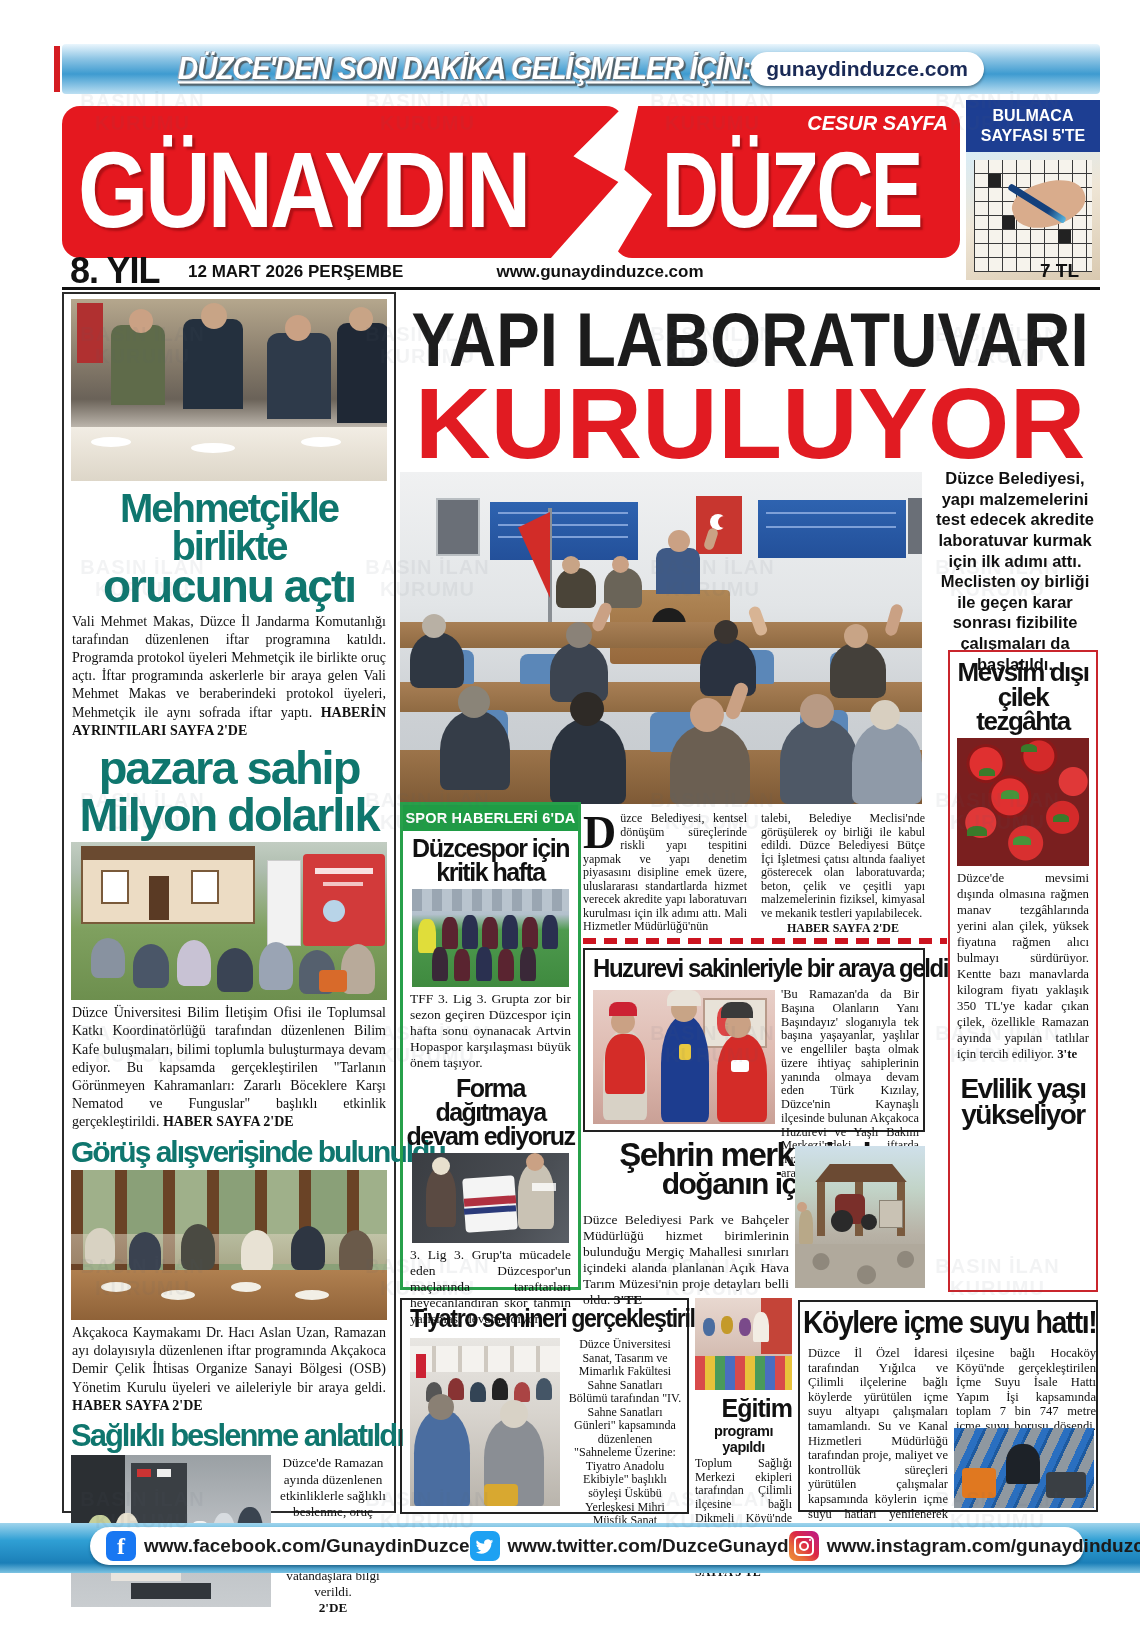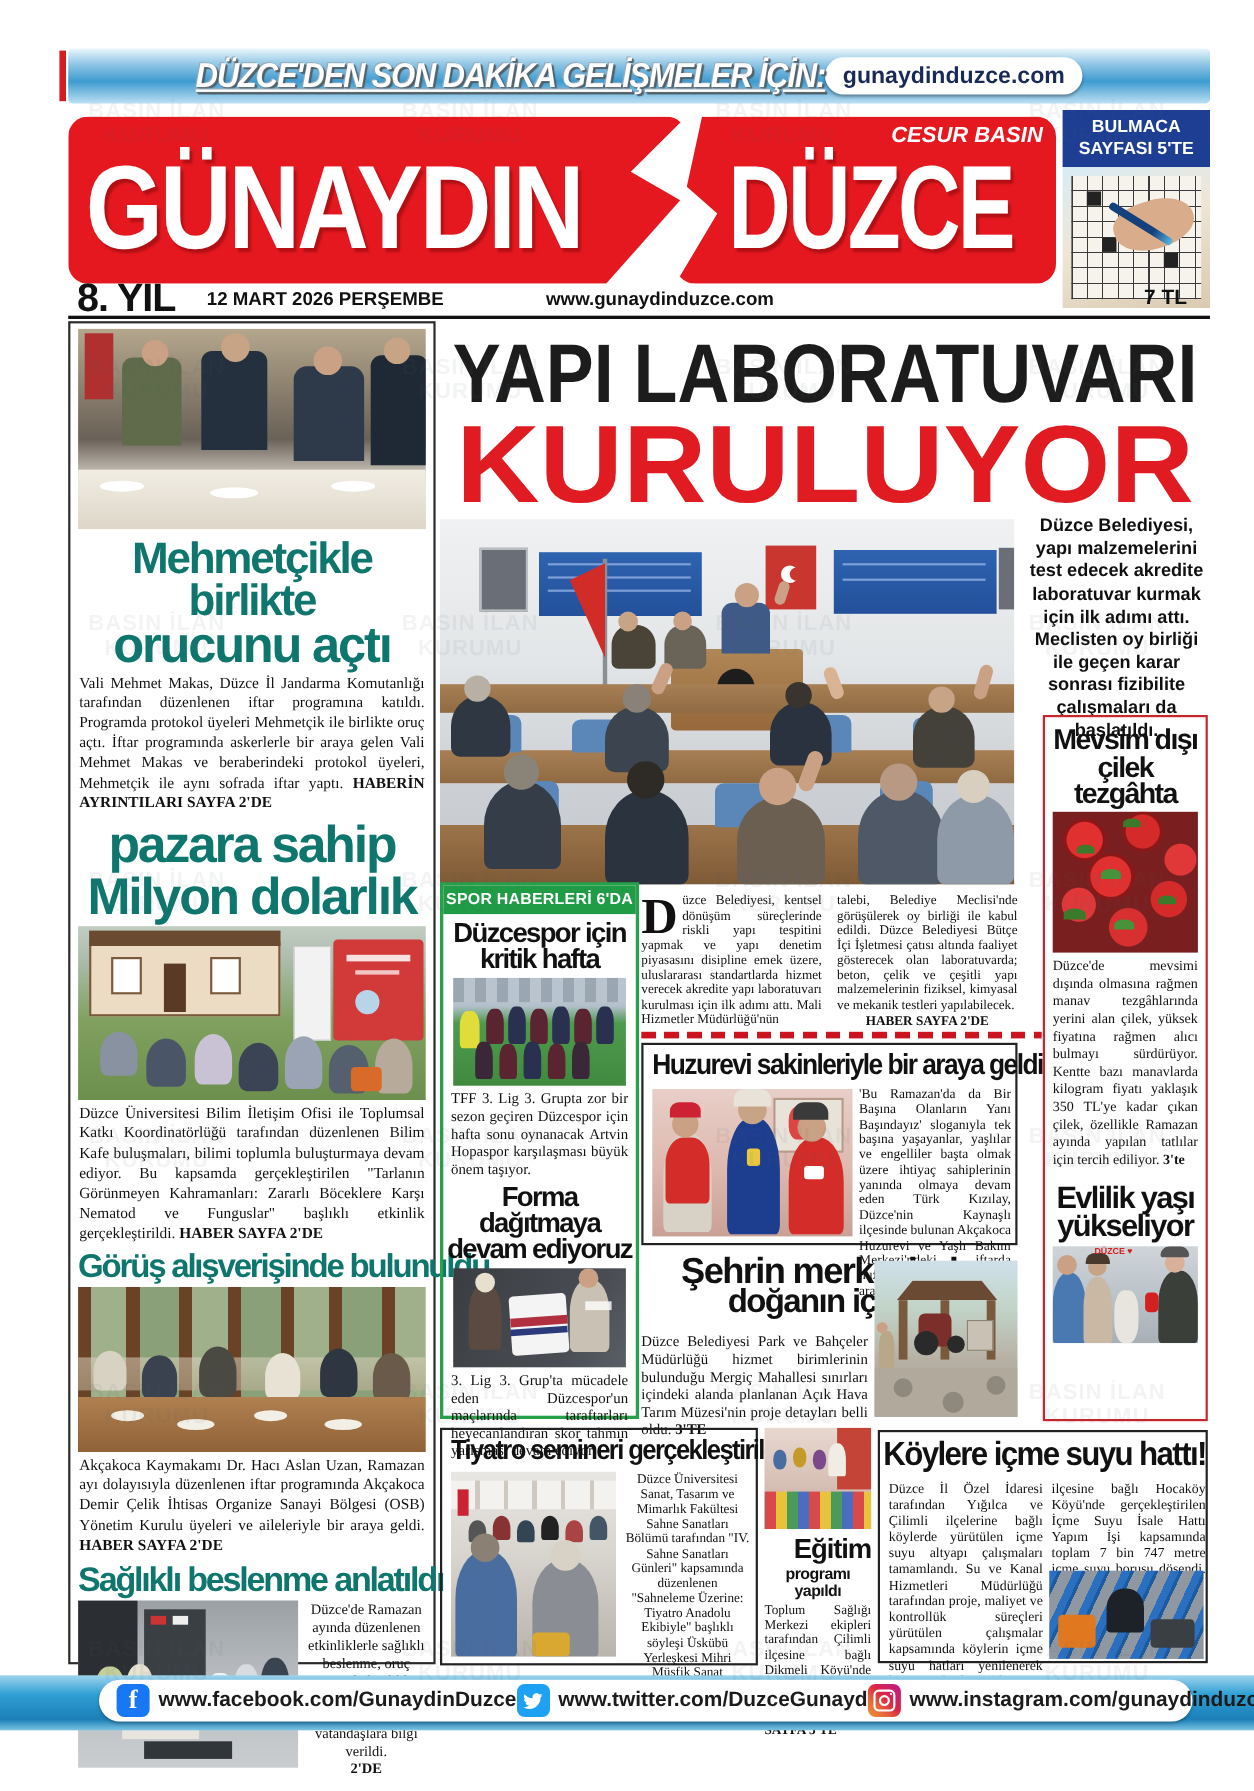--- a/index.html
+++ b/index.html
@@ -124,21 +124,21 @@
 <div class="abs" id="top-banner">
   <span class="bt">DÜZCE'DEN SON DAKİKA GELİŞMELER İÇİN:</span>
   <span class="pill">gunaydinduzce.com</span>
 </div>
 
 <div class="abs" id="masthead">
   <div class="red-shape" id="mast-left"></div>
   <div class="red-shape" id="mast-right"></div>
   <div class="mast-title" id="title-left">GÜNAYDIN</div>
   <div class="mast-title" id="title-right">DÜZCE</div>
-  <div id="tagline">CESUR BASIN</div>
+  <div id="tagline">CESUR SAYFA</div>
 </div>
 <div class="abs" id="puzzle-promo">
   <span>BULMACA</span>
   <span>SAYFASI 5'TE</span>
 </div>
 <div class="ph" id="puzzle-photo" style="background:linear-gradient(160deg,#d8ecf6 0%,#efe6d6 45%,#d9c9b0 100%);">
   <i style="left:8px;top:8px;width:118px;height:112px;background:
      repeating-linear-gradient(0deg,#3a3a3a 0 1px,transparent 1px 14px),
      repeating-linear-gradient(90deg,#3a3a3a 0 1px,transparent 1px 14px),#f6f3ec;"></i>
   <i style="left:22px;top:22px;width:13px;height:13px;background:#222;"></i>
@@ -419,33 +419,20 @@
     <i style="left:56px;top:98px;width:18px;height:9px;background:#46943a;border-radius:50% 50% 0 0;"></i>
     <i style="left:96px;top:76px;width:16px;height:8px;background:#3a7a2a;border-radius:50% 50% 0 0;"></i>
   </div>
   <p class="body serif"><span>Düzce'de mevsimi dışında olmasına rağmen manav tezgâhlarında yerini alan çilek, yüksek fiyatına rağmen alıcı bulmayı sürdürüyor. Kentte bazı manavlarda kilogram fiyatı yaklaşık 350 TL'ye kadar çıkan çilek, özellikle Ramazan ayında yapılan tatlılar için tercih ediliyor.</span>
       <b>3'te</b></p>
 
   <div class="rh" style="font-size:28px;margin-top:8px;">
     <div>Evlilik yaşı</div>
     <div>yükseliyor</div>
   </div>
-  <div class="ph" style="position:relative;width:132px;height:88px;margin:2px auto;background:linear-gradient(180deg,#cfd4d8 0%,#b9c2c8 55%,#a8b0b6 100%);">
-    <i style="left:0px;top:24px;width:30px;height:64px;background:#4a78b0;border-radius:45% 45% 8% 8%;"></i>
-    <i style="left:4px;top:8px;width:18px;height:18px;background:#caa184;border-radius:50%;"></i>
-    <i style="left:28px;top:28px;width:26px;height:60px;background:#c8b8a4;border-radius:45% 45% 8% 8%;"></i>
-    <i style="left:32px;top:10px;width:17px;height:17px;background:#c8a486;border-radius:50%;"></i>
-    <i style="left:30px;top:6px;width:22px;height:10px;background:#4a3a2e;border-radius:8px 8px 0 0;"></i>
-    <i style="left:56px;top:40px;width:22px;height:48px;background:#e8e4de;border-radius:40%;"></i>
-    <i style="left:96px;top:22px;width:36px;height:66px;background:#3a3f3a;border-radius:45% 45% 8% 8%;"></i>
-    <i style="left:102px;top:6px;width:18px;height:18px;background:#d9b09a;border-radius:50%;"></i>
-    <i style="left:98px;top:0px;width:26px;height:10px;background:#555;border-radius:8px 8px 2px 2px;"></i>
-    <i style="left:84px;top:42px;width:12px;height:18px;background:#d42020;border-radius:4px;"></i>
-    <span style="position:absolute;left:38px;top:0px;font-size:8px;font-weight:800;color:#d42020;">DÜZCE ♥</span>
-  </div>
 </div>
 
 <div class="abs" id="tiyatro-box">
   <div id="tiyatro-h">Tiyatro semineri gerçekleştirildi</div>
   <div class="ph" style="left:8px;top:38px;width:150px;height:168px;background:linear-gradient(180deg,#e8e6e2 0%,#d8d4ce 45%,#b9b4ac 100%);">
     <i style="left:0;top:8px;width:150px;height:26px;background:repeating-linear-gradient(90deg,#f4f2ee 0 22px,#cfc9c0 22px 26px);"></i>
     <i style="left:6px;top:16px;width:10px;height:24px;background:#c23;"></i>
     <i style="left:16px;top:44px;width:16px;height:20px;background:#555;border-radius:50% 50% 15% 15%;"></i>
     <i style="left:38px;top:40px;width:16px;height:22px;background:#833;border-radius:50% 50% 15% 15%;"></i>
     <i style="left:60px;top:44px;width:16px;height:20px;background:#345;border-radius:50% 50% 15% 15%;"></i>

